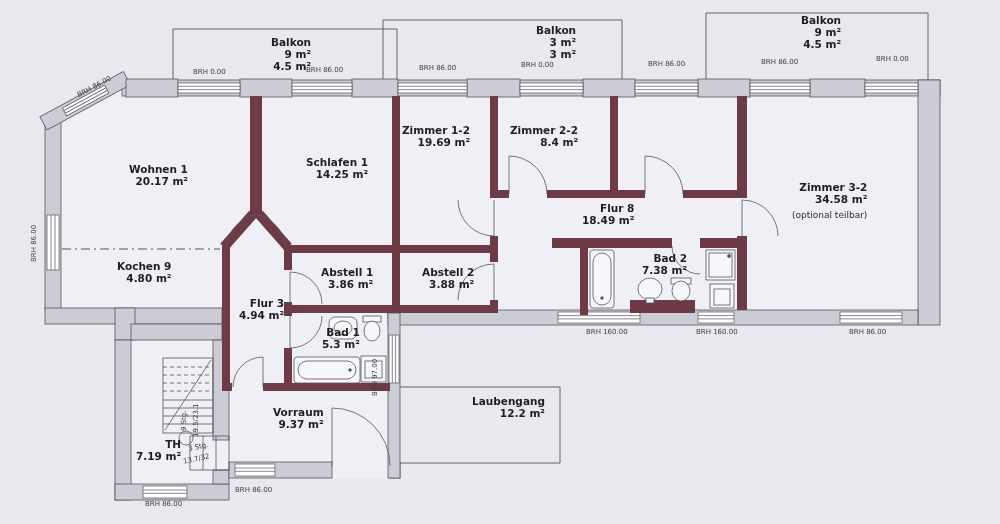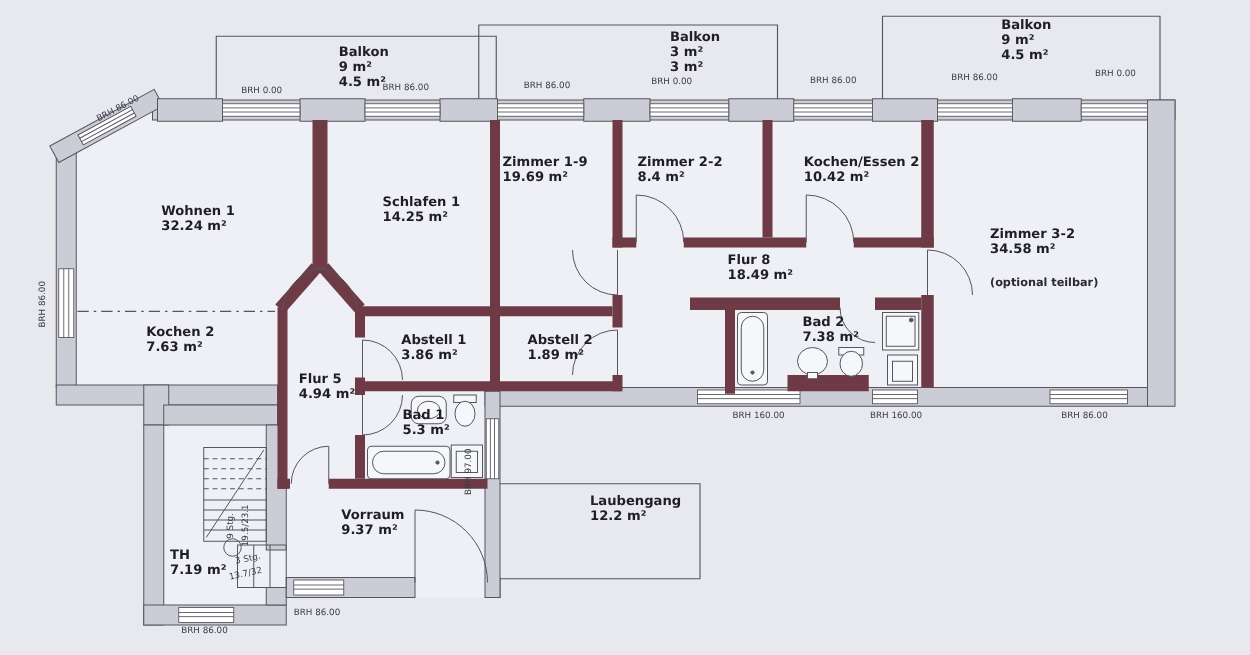--- a/index.html
+++ b/index.html
@@ -4,23 +4,23 @@
 <style>
   html,body{margin:0;padding:0;background:#dcdde3;}
   .plan{
     position:relative;width:1000px;height:524px;background:#e8e9ef;
     font-family:"DejaVu Sans","Liberation Sans",sans-serif;overflow:hidden;
   }
   .plan svg{position:absolute;left:0;top:0;}
   .rlabel{
     position:absolute;display:flex;flex-direction:column;
     font-weight:bold;font-size:10.5px;line-height:12px;color:#1e1e24;
-    white-space:nowrap;z-index:5;
+    white-space:nowrap;z-index:5;align-items:flex-end;
   }
-  .rlabel .note{font-weight:bold;font-size:9px;margin-top:16px;color:#2a2a30;}
+  .rlabel .note{font-weight:normal;font-size:9px;margin-top:4px;color:#2a2a30;}
   .brh{
     position:absolute;font-size:7px;line-height:8px;color:#3c3c46;
     white-space:nowrap;z-index:5;
   }
   .rot90{transform:rotate(-90deg);transform-origin:0 0;}
 </style>
 </head>
 <body>
 
 <div class="plan">
@@ -178,61 +178,57 @@
       <rect x="706" y="250" width="29" height="30"></rect>
       <rect x="709" y="253" width="23" height="24"></rect>
       <circle cx="729" cy="256" r="1.5" fill="#55555e"></circle>
       <rect x="710" y="284" width="24" height="24"></rect>
       <rect x="714" y="289" width="16" height="16"></rect>
     </g>
   </svg>
 
   <div class="rlabel" style="left:129px;top:163px">
     <span>Wohnen 1</span>
-    <span>32.24 m²</span>
+    <span>20.17 m²</span>
   </div>
   <div class="rlabel" style="left:117px;top:260px">
-    <span>Kochen 2</span>
-    <span>7.63 m²</span>
+    <span>Kochen 9</span>
+    <span>4.80 m²</span>
   </div>
   <div class="rlabel" style="left:306px;top:156px">
     <span>Schlafen 1</span>
     <span>14.25 m²</span>
   </div>
   <div class="rlabel" style="left:239px;top:297px">
-    <span>Flur 5</span>
+    <span>Flur 3</span>
     <span>4.94 m²</span>
   </div>
   <div class="rlabel" style="left:321px;top:266px">
     <span>Abstell 1</span>
     <span>3.86 m²</span>
   </div>
   <div class="rlabel" style="left:322px;top:326px">
     <span>Bad 1</span>
     <span>5.3 m²</span>
   </div>
   <div class="rlabel" style="left:402px;top:124px">
-    <span>Zimmer 1-9</span>
+    <span>Zimmer 1-2</span>
     <span>19.69 m²</span>
   </div>
   <div class="rlabel" style="left:510px;top:124px">
     <span>Zimmer 2-2</span>
     <span>8.4 m²</span>
   </div>
-  <div class="rlabel" style="left:643px;top:124px">
-    <span>Kochen/Essen 2</span>
-    <span>10.42 m²</span>
-  </div>
   <div class="rlabel" style="left:582px;top:202px">
     <span>Flur 8</span>
     <span>18.49 m²</span>
   </div>
   <div class="rlabel" style="left:422px;top:266px">
     <span>Abstell 2</span>
-    <span>1.89 m²</span>
+    <span>3.88 m²</span>
   </div>
   <div class="rlabel" style="left:642px;top:252px">
     <span>Bad 2</span>
     <span>7.38 m²</span>
   </div>
   <div class="rlabel" style="left:792px;top:181px">
     <span>Zimmer 3-2</span>
     <span>34.58 m²</span>
     <span class="note">(optional teilbar)</span>
   </div>

